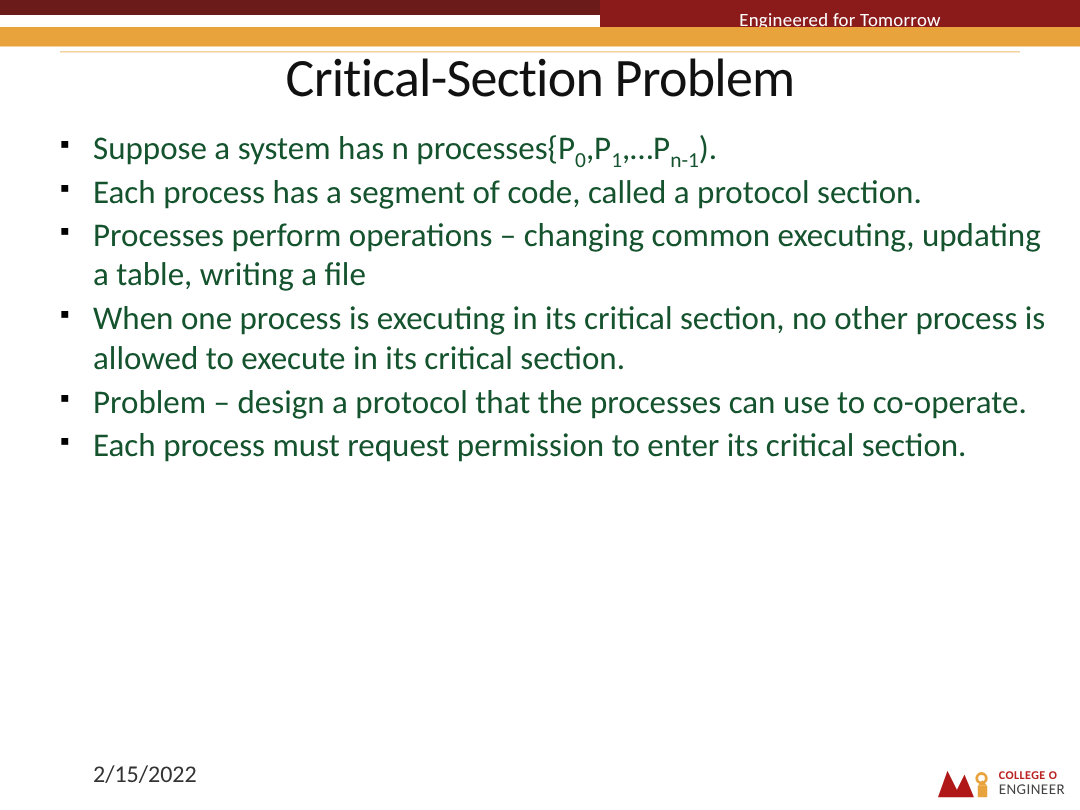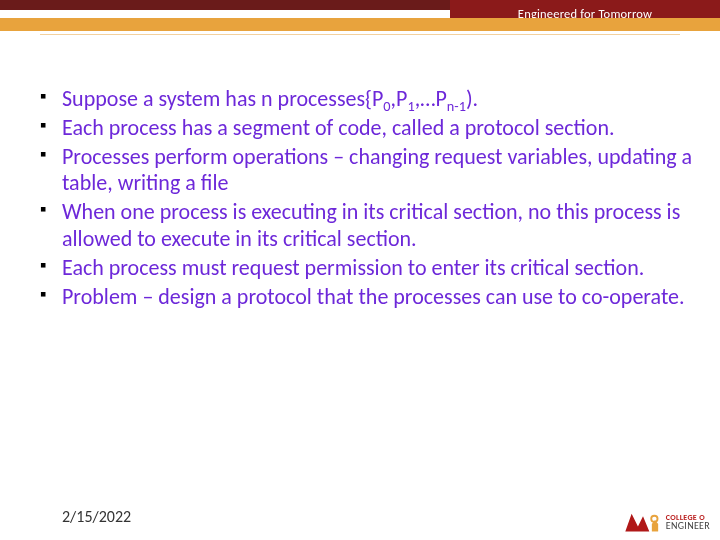--- a/index.html
+++ b/index.html
@@ -1,55 +1,56 @@
 <!DOCTYPE html>
 <html><head>
 <meta charset="utf-8">
 <style>
   * { margin: 0; padding: 0; box-sizing: border-box; }
   html, body { width: 720px; height: 540px; font-family: Calibri, "Segoe UI", Arial, sans-serif; background: #fff; overflow: hidden; }
   .slide { width: 720px; height: 540px; position: relative; background: #fff; }
   .topbar { position: absolute; top: 0; left: 0; right: 0; height: 10px; background: #6a1b1a; }
-  .tagline-band { position: absolute; top: 0; right: 0; width: 270px; height: 26px; background: #8b1a1a; color: #fff; font-size: 12.5px; display: flex; align-items: center; justify-content: center; letter-spacing: .2px; font-family: Calibri, sans-serif; }
+  .tagline-band { position: absolute; top: 0; right: 0; width: 320px; height: 26px; background: #8b1a1a; color: #fff; font-size: 12.5px; display: flex; align-items: center; justify-content: center; letter-spacing: .2px; font-family: Calibri, sans-serif; }
   .orange-band { position: absolute; top: 18px; left: 0; right: 0; height: 13px; background: #e8a33d; }
   .orange-band::after { content: ""; position: absolute; bottom: -4px; left: 40px; right: 40px; height: 1px; background: #e8a33d; opacity: .5; }
   .title { position: absolute; top: 30px; left: 0; right: 0; text-align: center; font-size: 36px; font-weight: 400; color: #111; letter-spacing: -0.5px; }
   .body { position: absolute; top: 86px; left: 38px; right: 18px; bottom: 60px; }
   ul.bullets { list-style: none; }
-  ul.bullets > li { position: relative; padding-left: 24px; font-size: 22px; line-height: 1.22; color: #6d28d9; margin-bottom: 2px; }
+  ul.bullets > li { position: relative; padding-left: 24px; font-size: 22px; line-height: 1.22; color: #14532d; margin-bottom: 2px; }
   ul.bullets > li::before { content: "▪"; position: absolute; left: 2px; top: 0; font-size: 18px; color: #000; }
   sub { font-size: 0.65em; vertical-align: sub; line-height: 0; }
   .date { position: absolute; bottom: 14px; left: 62px; font-size: 16px; color: #333; }
   .logo { position: absolute; bottom: 6px; right: 10px; display: flex; align-items: center; gap: 4px; }
   .logo-mark { width: 38px; height: 24px; position: relative; }
   .logo-mark svg { width: 100%; height: 100%; }
   .logo-text { font-size: 8px; line-height: 1; color: #b22; font-weight: 700; letter-spacing: .3px; }
   .logo-text .sub { color: #444; font-weight: 400; display: block; font-size: 10px; }
 </style>
 </head>
 <body>
 
 <div class="slide">
   <div class="topbar"></div>
   <div class="tagline-band">
     <span>Engineered for Tomorrow</span>
   </div>
   <div class="orange-band"></div>
 
+  <h1 class="title">Critical-Section Problem</h1>
 
   <div class="body">
     <ul class="bullets">
       <li>
         <span>Suppose a system has n processes{P</span><sub>0</sub><span>,P</span><sub>1</sub><span>,…P</span><sub>n-1</sub><span>).</span>
       </li>
       <li><span>Each process has a segment of code, called a protocol section.</span></li>
-      <li><span>Processes perform operations – changing request variables, updating a table, writing a file</span></li>
-      <li><span>When one process is executing in its critical section, no this process is allowed to execute in its critical section.</span></li>
+      <li><span>Processes perform operations – changing common executing, updating a table, writing a file</span></li>
+      <li><span>When one process is executing in its critical section, no other process is allowed to execute in its critical section.</span></li>
+      <li><span>Problem – design a protocol that the processes can use to co-operate.</span></li>
       <li><span>Each process must request permission to enter its critical section.</span></li>
-      <li><span>Problem – design a protocol that the processes can use to co-operate.</span></li>
     </ul>
   </div>
 
   <div class="date">2/15/2022</div>
 
   <div class="logo">
     <div class="logo-mark">
       <svg viewBox="0 0 60 38">
         <path d="M2 34 L12 6 L22 26 L30 10 L40 34 Z" fill="#b01818"></path>
         <circle cx="48" cy="14" r="5" fill="none" stroke="#e8a33d" stroke-width="3"></circle>

